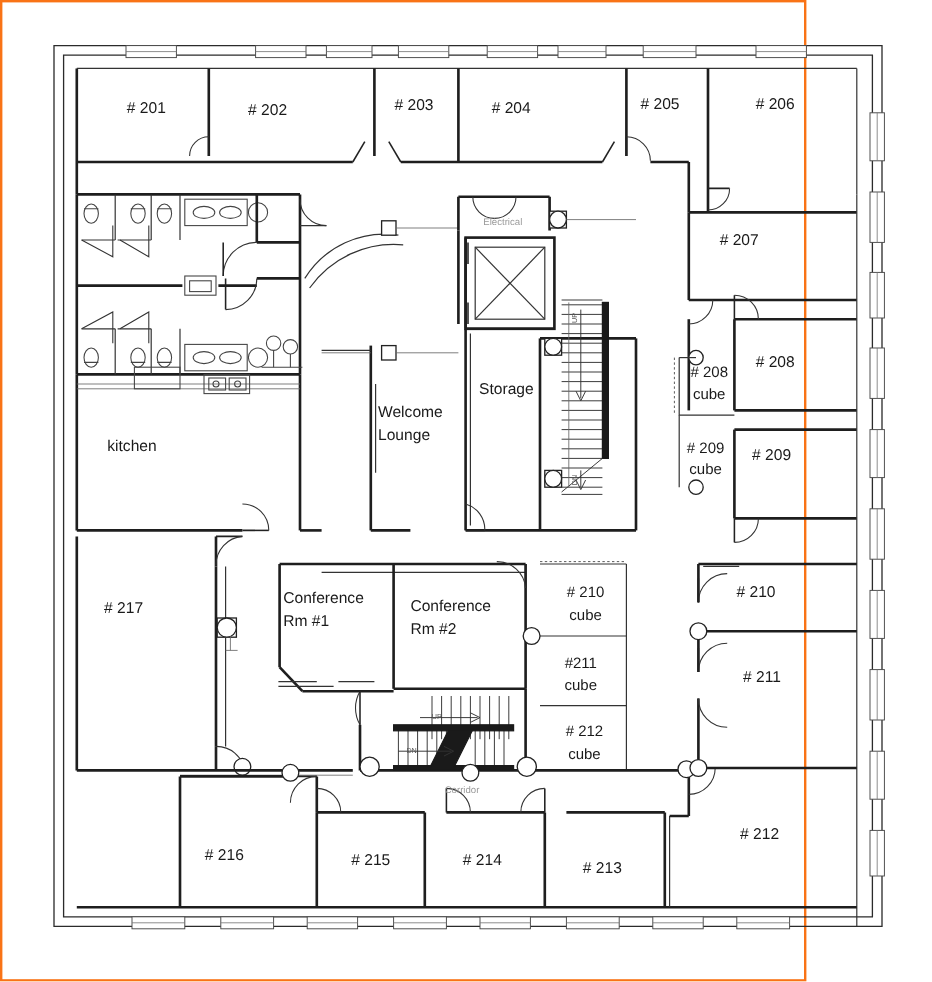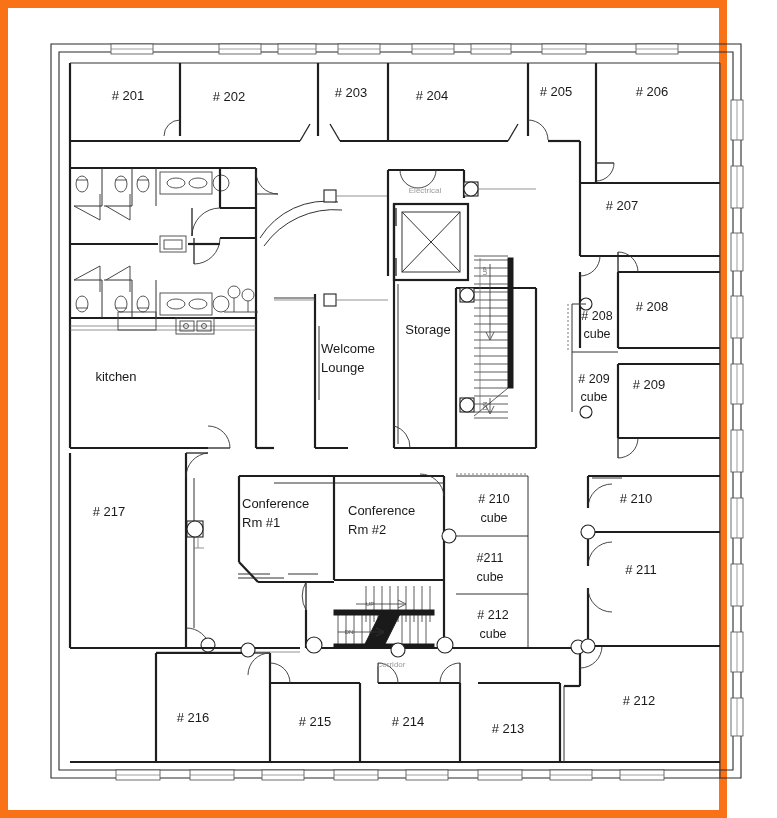--- a/index.html
+++ b/index.html
@@ -8,25 +8,25 @@
     background: #ffffff;
   }
   body {
     width: 777px;
     height: 818px;
     font-family: "Liberation Sans", sans-serif;
     overflow: hidden;
   }
   #page {
     position: relative;
-    width: 727px;
+    width: 672px;
     height: 818px;
     background: #ffffff;
     box-sizing: border-box;
-    border: 8px solid #f97316;
+    border: 2px solid #f97316;
   }
   #plan-svg {
     position: absolute;
     left: 0;
     top: 0;
   }
   .rm-label {
     font-family: "Liberation Sans", sans-serif;
     font-size: 13px;
     fill: #1a1a1a;

